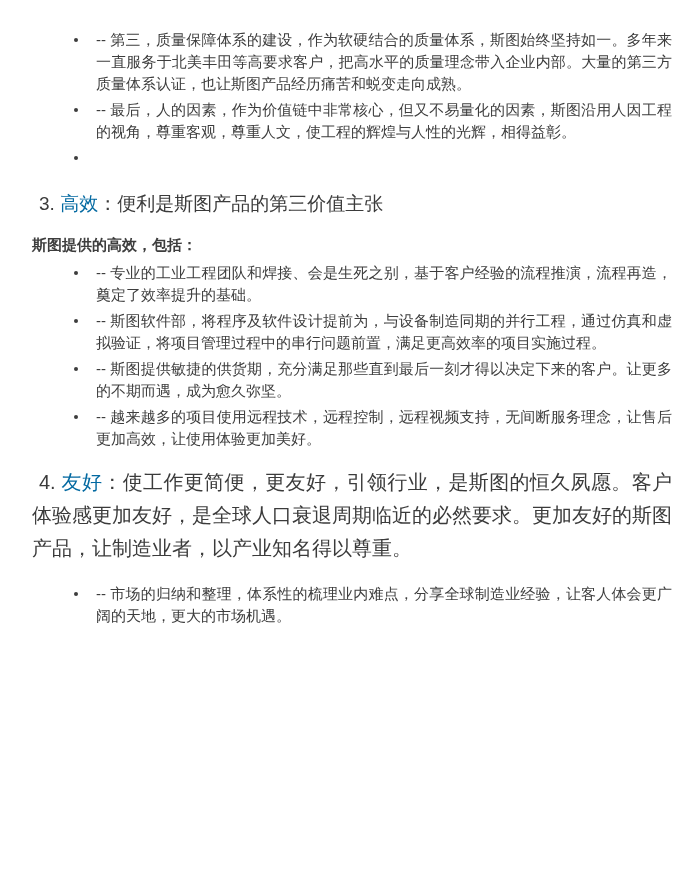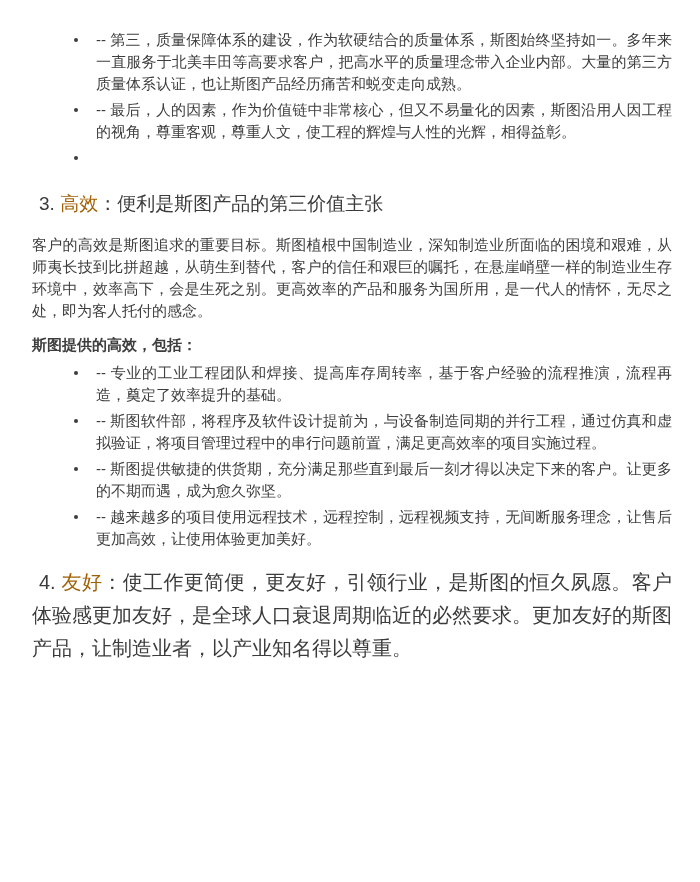--- a/index.html
+++ b/index.html
@@ -49,46 +49,48 @@
   }
   h2.sec-heading-big {
     margin: 16px 0 18px 0;
     font-size: 20px;
     line-height: 33px;
     font-weight: 400;
     color: #3b3b3b;
     text-indent: 7px;
     text-align: justify;
   }
-  .kw-red { color: #a16207; }
+  .kw-red { color: #0369a1; }
   p.para { margin: 0 0 12px 0; }
   p.lead-in { margin: 0 0 6px 0; font-weight: bold; }
 </style>
 </head>
 <body>
 
 <div class="page">
   <div class="content">
 
     <ul class="blist">
       <li><span>-- 第三，质量保障体系的建设，作为软硬结合的质量体系，斯图始终坚持如一。多年来一直服务于北美丰田等高要求客户，把高水平的质量理念带入企业内部。大量的第三方质量体系认证，也让斯图产品经历痛苦和蜕变走向成熟。</span></li>
       <li><span>-- 最后，人的因素，作为价值链中非常核心，但又不易量化的因素，斯图沿用人因工程的视角，尊重客观，尊重人文，使工程的辉煌与人性的光辉，相得益彰。</span></li>
       <li><span></span></li>
     </ul>
 
     <h3 class="sec-heading"><span>3. </span><span class="kw-red">高效</span><span>：便利是斯图产品的第三价值主张</span></h3>
 
-    <p class="para">客户的高效是斯图追求的重要目标。斯图植根中国制造业，深知制造业所面临的困境和艰难，从师夷长技到比拼超越，从萌生到替代，客户的信任和艰巨的嘱托，在悬崖峭壁一样的制造业生存环境中，效率高下，会是生死之别。更高效率的产品和服务为国所用，是一代人的情怀，无尽之处，即为客人托付的感念。</p>
 
     <p class="lead-in">斯图提供的高效，包括：</p>
 
     <ul class="blist">
-      <li><span>-- 专业的工业工程团队和焊接、提高库存周转率，基于客户经验的流程推演，流程再造，奠定了效率提升的基础。</span></li>
+      <li><span>-- 专业的工业工程团队和焊接、会是生死之别，基于客户经验的流程推演，流程再造，奠定了效率提升的基础。</span></li>
       <li><span>-- 斯图软件部，将程序及软件设计提前为，与设备制造同期的并行工程，通过仿真和虚拟验证，将项目管理过程中的串行问题前置，满足更高效率的项目实施过程。</span></li>
       <li><span>-- 斯图提供敏捷的供货期，充分满足那些直到最后一刻才得以决定下来的客户。让更多的不期而遇，成为愈久弥坚。</span></li>
       <li><span>-- 越来越多的项目使用远程技术，远程控制，远程视频支持，无间断服务理念，让售后更加高效，让使用体验更加美好。</span></li>
     </ul>
 
     <h2 class="sec-heading-big"><span>4. </span><span class="kw-red">友好</span><span>：使工作更简便，更友好，引领行业，是斯图的恒久夙愿。客户体验感更加友好，是全球人口衰退周期临近的必然要求。更加友好的斯图产品，让制造业者，以产业知名得以尊重。</span></h2>
 
+    <ul class="blist">
+      <li><span>-- 市场的归纳和整理，体系性的梳理业内难点，分享全球制造业经验，让客人体会更广阔的天地，更大的市场机遇。</span></li>
+    </ul>
 
   </div>
 </div>
 
 </body></html>

